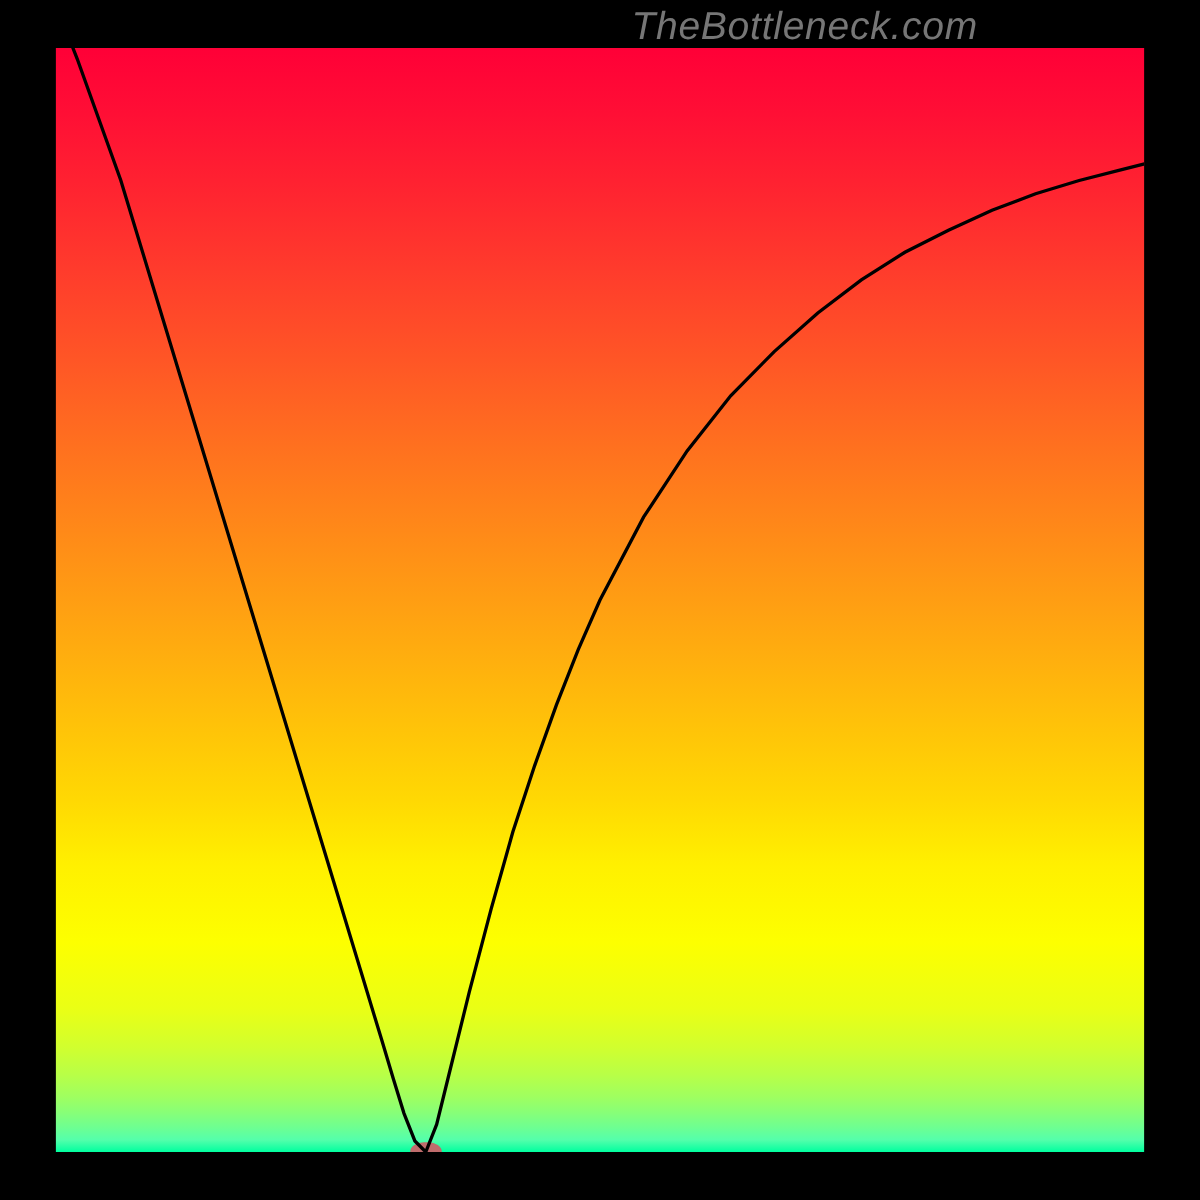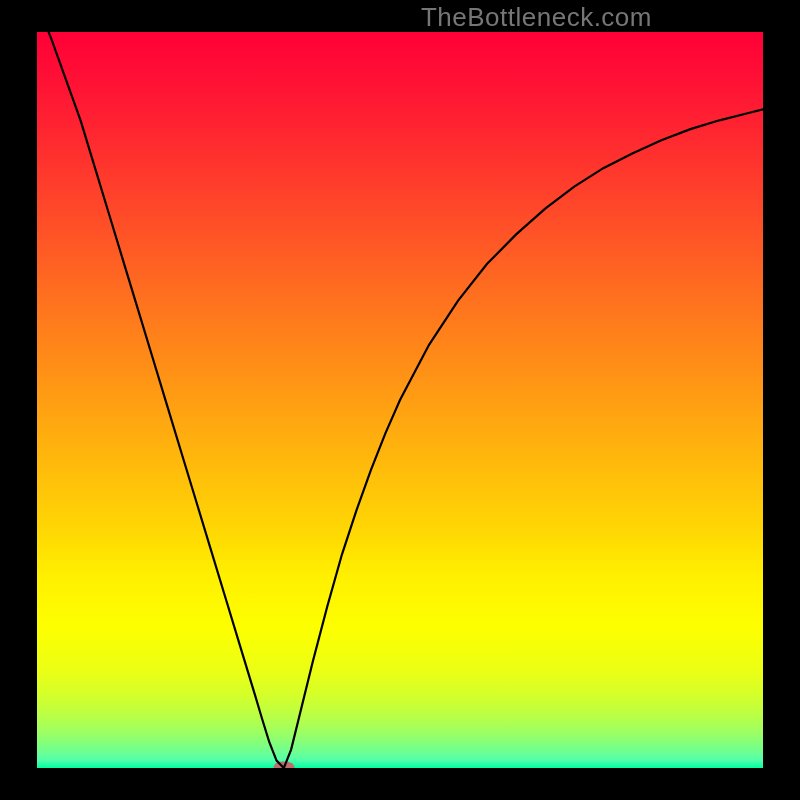--- a/index.html
+++ b/index.html
@@ -9,20 +9,21 @@
     height: 800px;
     background: #000;
     overflow: hidden;
     font-family: Arial, Helvetica, sans-serif;
   }
   .outer {
     position: relative;
     width: 664px;
     height: 800px;
     background: #000;
+    font-style: italic;
   }
   .watermark {
     position: absolute;
     top: 2px;
     right: 12px;
     color: #767676;
     font-size: 26px;
     letter-spacing: 0.5px;
     z-index: 20;
     font-weight: 400;

